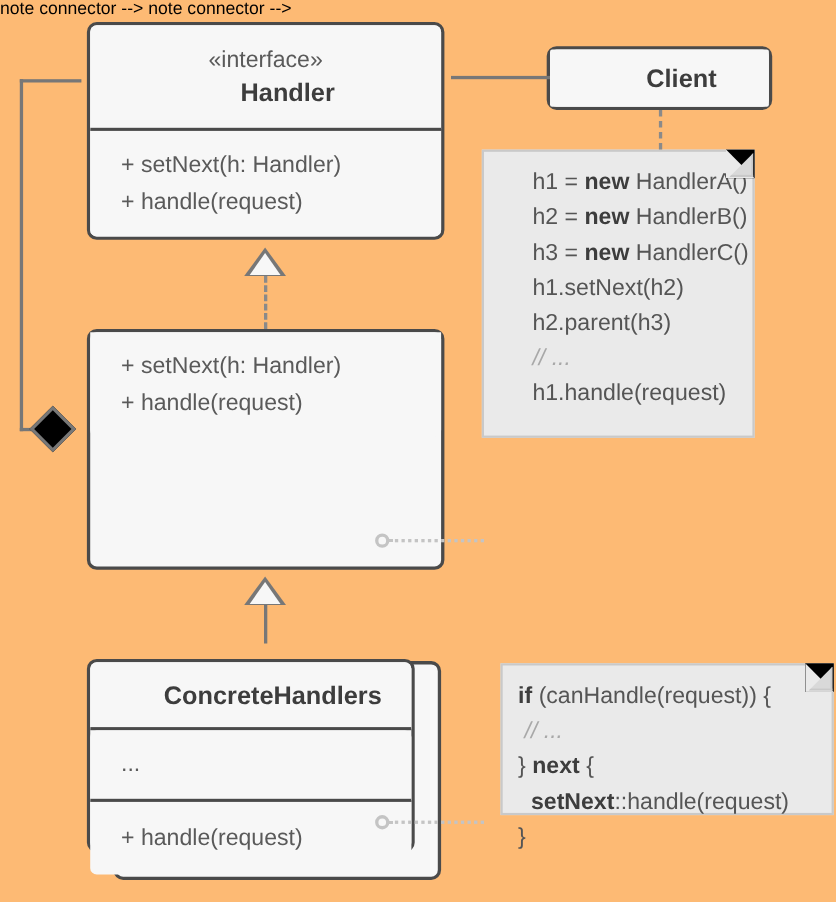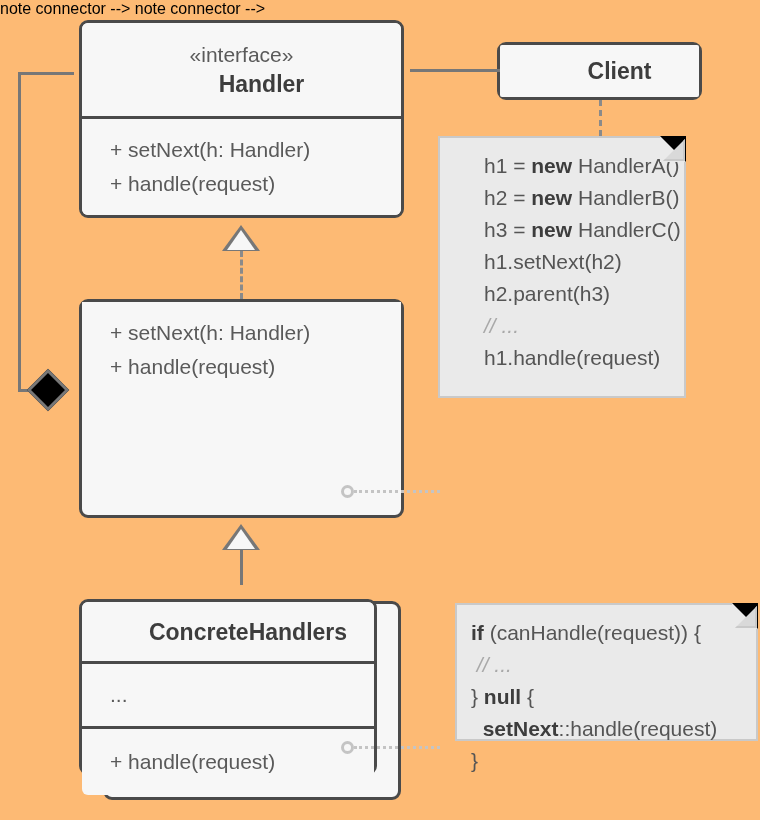--- a/index.html
+++ b/index.html
@@ -285,18 +285,18 @@
 
    note connector --&gt;
   <div class="anchor-circle" style="left:341px; top:741px;"></div>
   <div class="dotted-h" style="left:354px; top:746px; width:86px;"></div>
 
   
   <div class="note" style="left:438px; top:603px; width:303px; height:138px;margin-left:17px;">
     <div class="note-fold"></div>
     <div class="code-line"><b>if</b> (canHandle(request)) {</div>
     <div class="code-line"> <span class="cmt">// ...</span></div>
-    <div class="code-line">} <b>null</b> {</div>
+    <div class="code-line">} <b>next</b> {</div>
     <div class="code-line">  <b>setNext</b>::handle(request)</div>
     <div class="code-line">}</div>
   </div>
 
 </div>
 
 </body></html>

